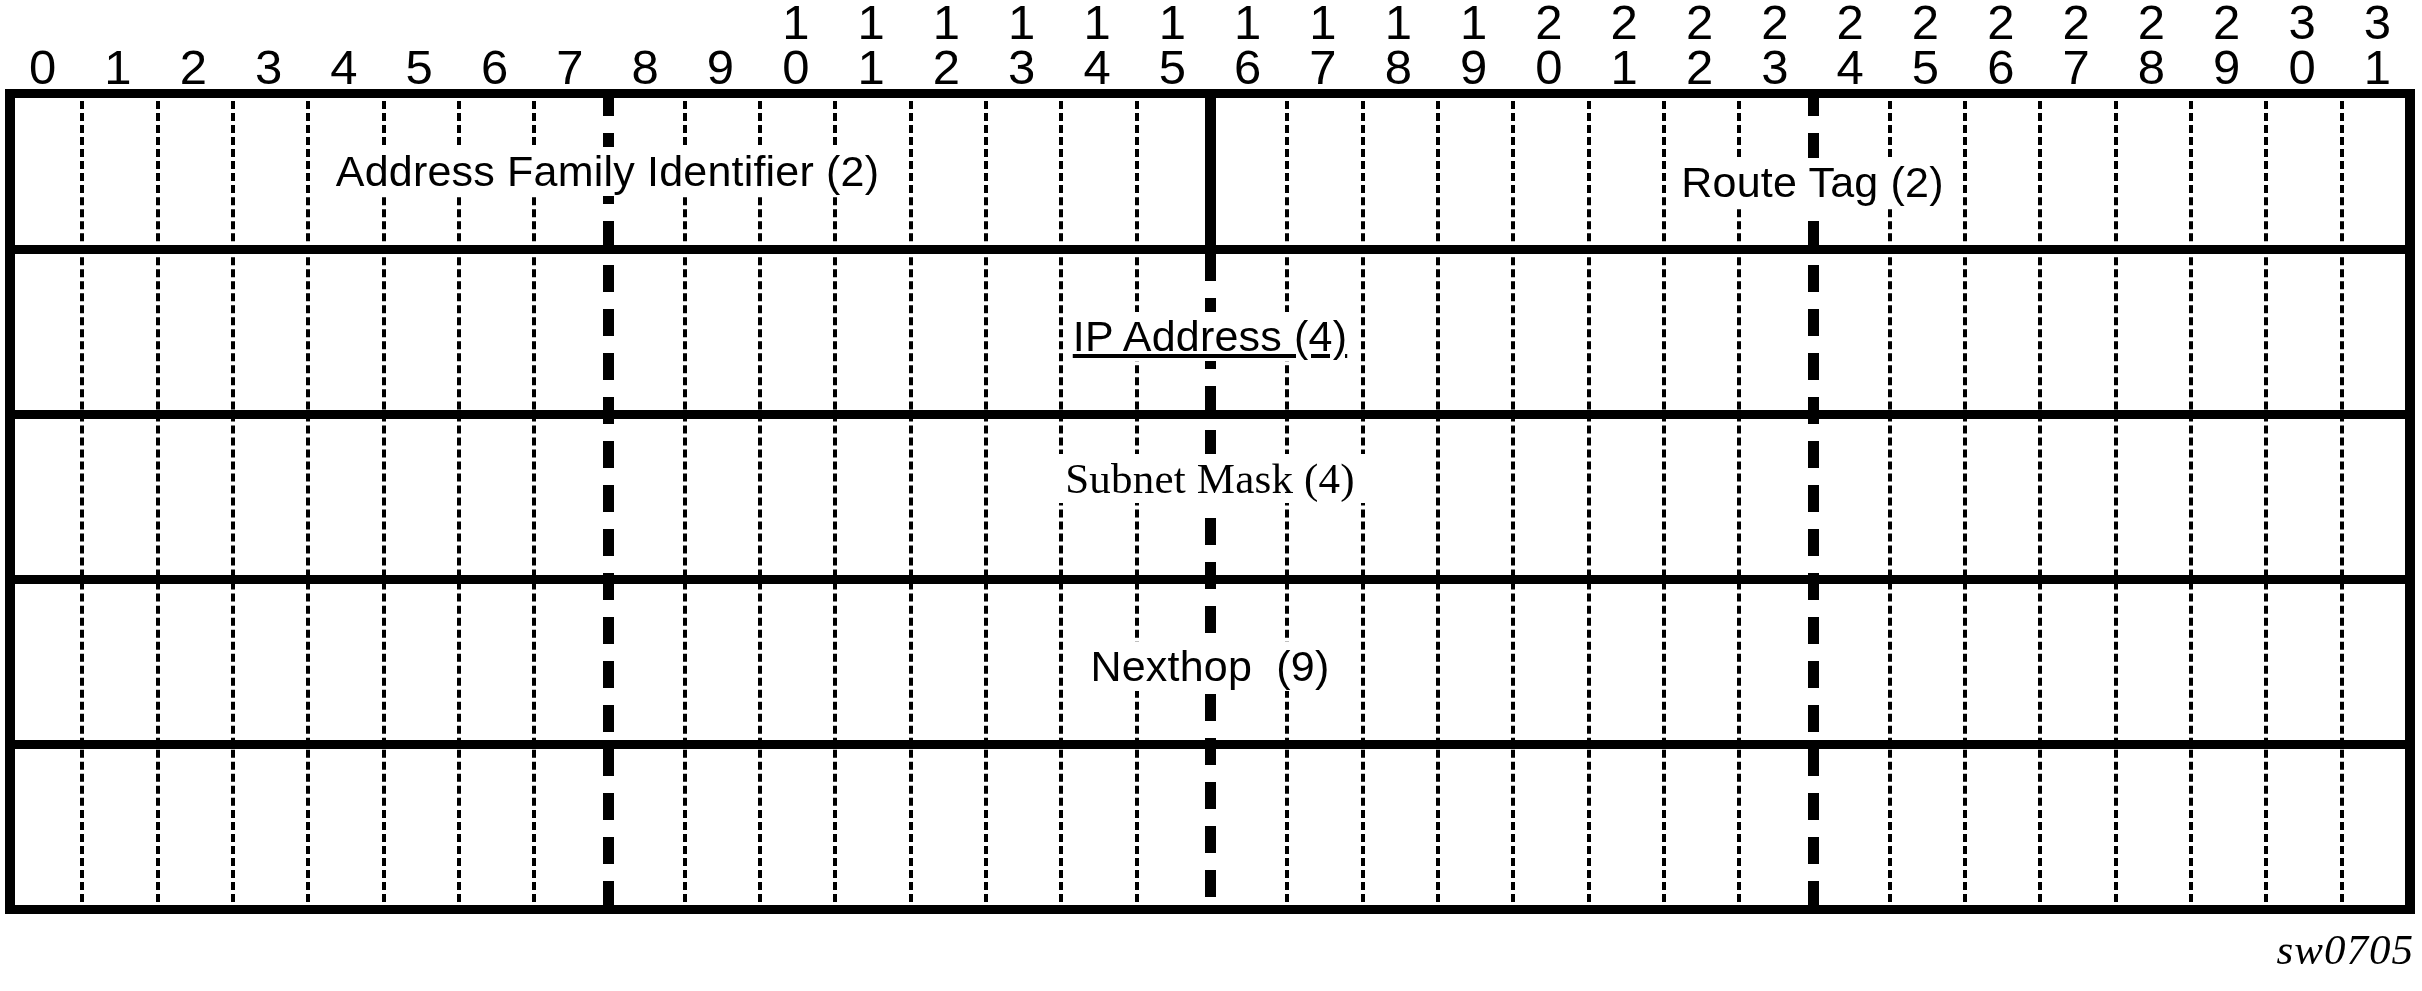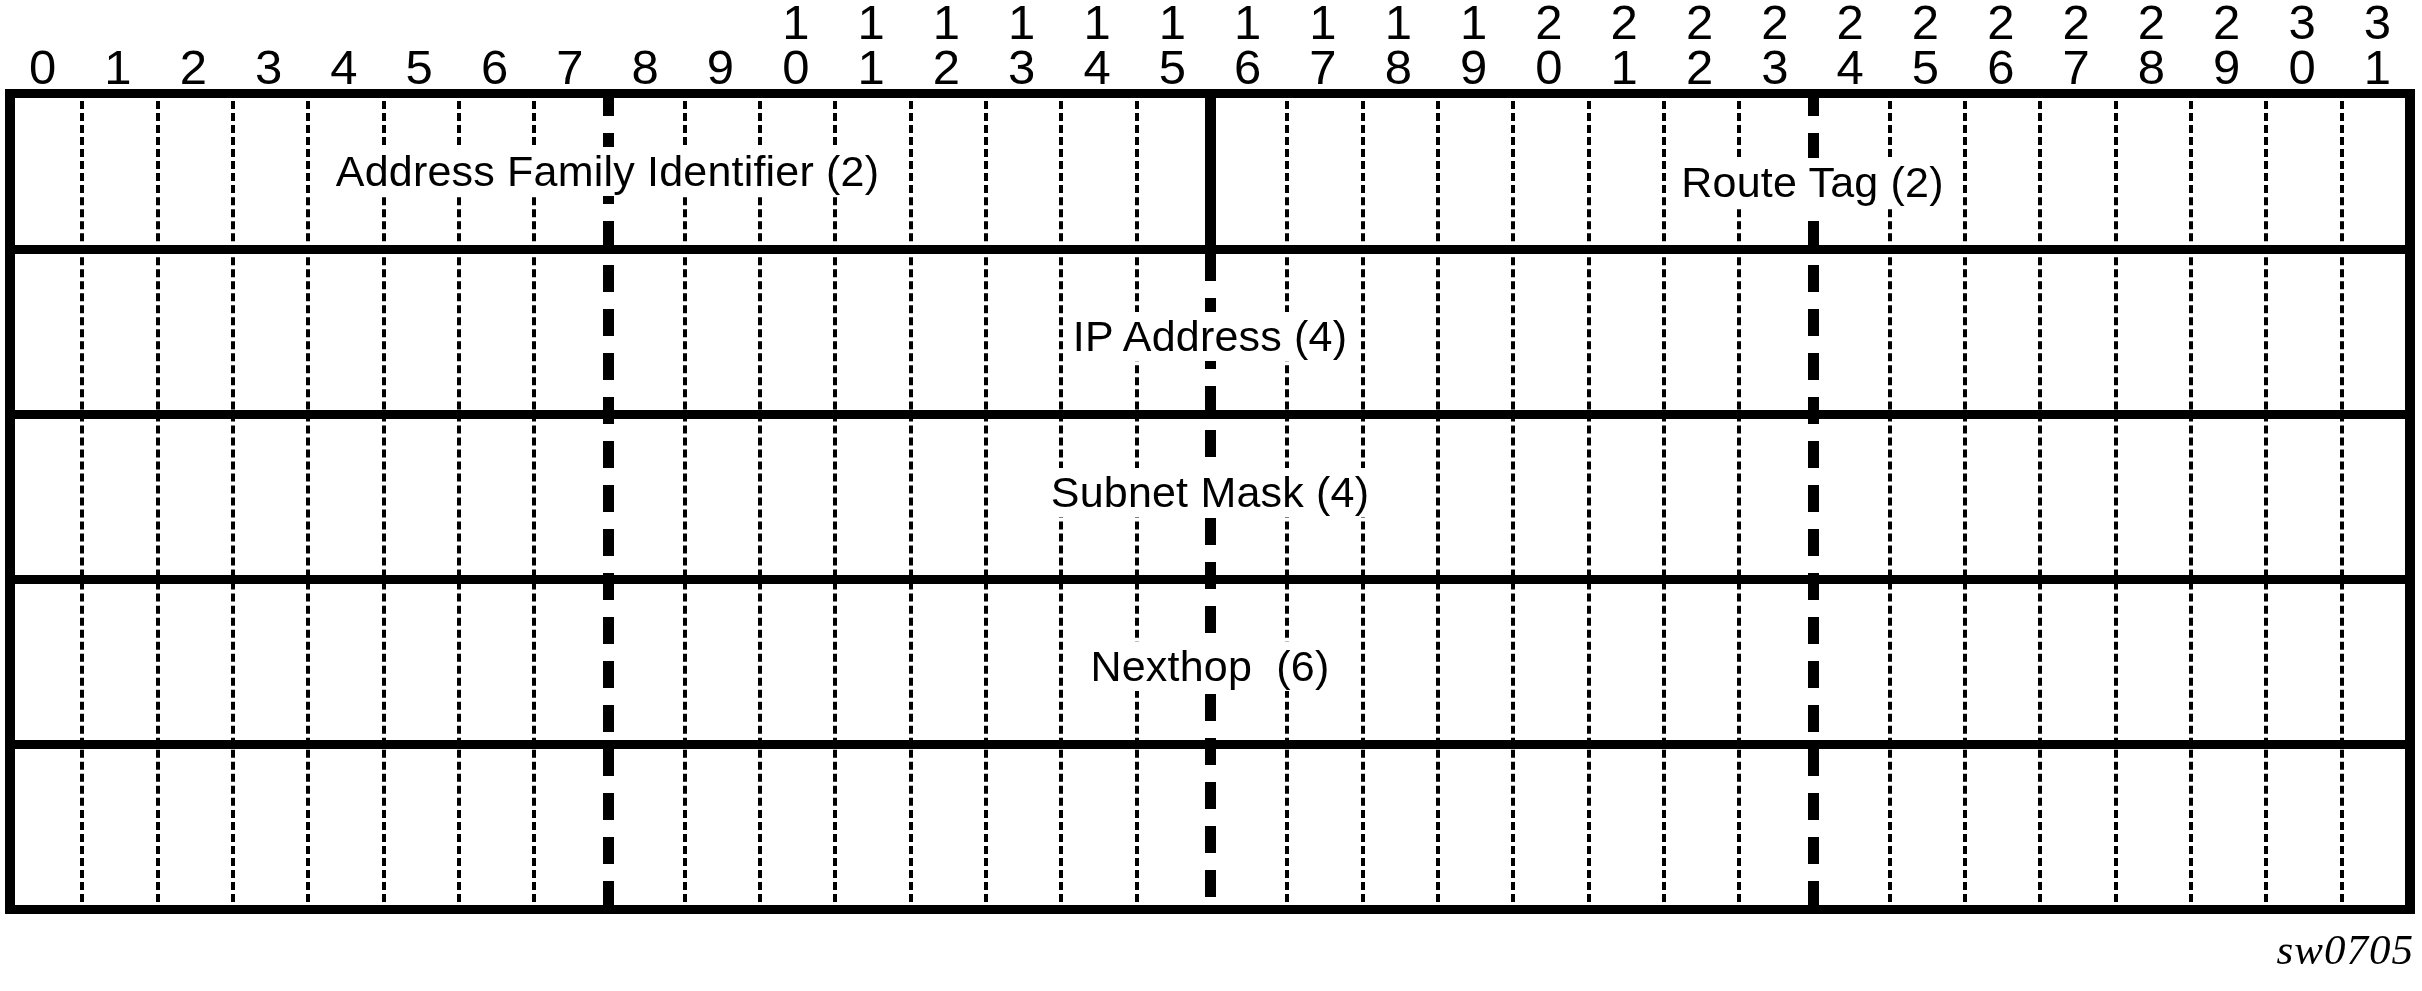--- a/index.html
+++ b/index.html
@@ -211,25 +211,25 @@
       <div class="gridline" style="left: 2259.38px;"></div>
       <div class="gridline" style="left: 2334.69px;"></div>
       <div class="sep sep-dash" style="left: 602.5px;"></div>
       <div class="sep-solid-seg" style="left: 1200px; top: 0px; height: 165px;"></div>
       <div class="sep sep-dash" style="left: 1205px; top: 165px; height: 660px;"></div>
       <div class="sep sep-dash" style="left: 1807.5px;"></div>
       <div class="row" style="top: 0px; height: 165px; border-top-width: 9px;"></div>
       <div class="rowlabel" style="left: 0px; width: 1205px; top: 0px; height: 165px;"><span style="background: rgb(255, 255, 255); padding: 0px 10px;">Address Family Identifier (2)</span></div>
       <div class="rowlabel" style="left: 1205px; width: 1205px; top: 0px; height: 186px;"><span style="background: rgb(255, 255, 255); padding: 0px 10px;">Route Tag (2)</span></div>
       <div class="row" style="top: 165px; height: 165px; border-top-width: 0px;"></div>
-      <div class="rowlabel" style="left: 0px; width: 2410px; top: 165px; height: 165px;"><span style="background: rgb(255, 255, 255); padding: 0px 10px;">IP Address (4)</span></div>
+      <div class="rowlabel" style="left: 0px; width: 2410px; top: 165px; height: 165px;"><span style="background: rgb(255, 255, 255); padding: 0px 10px; text-decoration: underline;">IP Address (4)</span></div>
       <div class="row" style="top: 330px; height: 165px; border-top-width: 0px;"></div>
-      <div class="rowlabel" style="left: 0px; width: 2410px; top: 344px; height: 119px;"><span style="background: rgb(255, 255, 255); padding: 0px 10px;">Subnet Mask (4)</span></div>
+      <div class="rowlabel" style="left: 0px; width: 2410px; top: 330px; height: 119px; font-family: Liberation Serif, serif;"><span style="background: rgb(255, 255, 255); padding: 0px 10px;">Subnet Mask (4)</span></div>
       <div class="row" style="top: 495px; height: 165px; border-top-width: 0px;"></div>
-      <div class="rowlabel" style="left: 0px; width: 2410px; top: 495px; height: 165px;"><span style="background: rgb(255, 255, 255); padding: 0px 10px;">Nexthop  (6)</span></div>
+      <div class="rowlabel" style="left: 0px; width: 2410px; top: 495px; height: 165px;"><span style="background: rgb(255, 255, 255); padding: 0px 10px;">Nexthop  (9)</span></div>
       <div class="row" style="top: 660px; height: 165px; border-top-width: 0px;"></div>
       <div class="edge" id="edge-left"></div>
       <div class="edge" id="edge-right"></div>
       <div style="position: absolute; left: 0px; top: 816px; width: 2410px; height: 9px; background: rgb(0, 0, 0);"></div>
     </div>
 
   <div id="caption">sw0705</div>
 
 </div>
 

